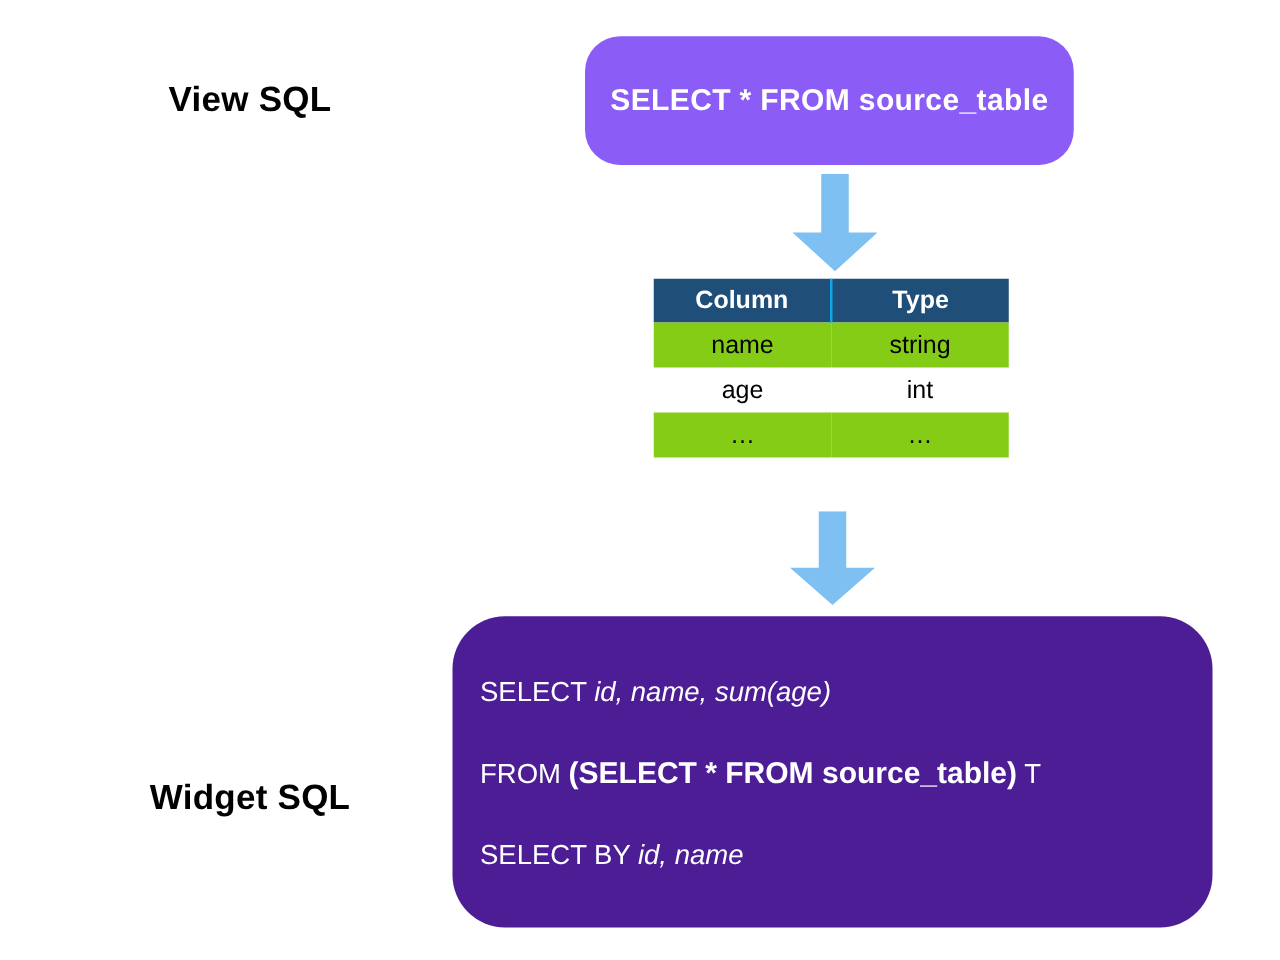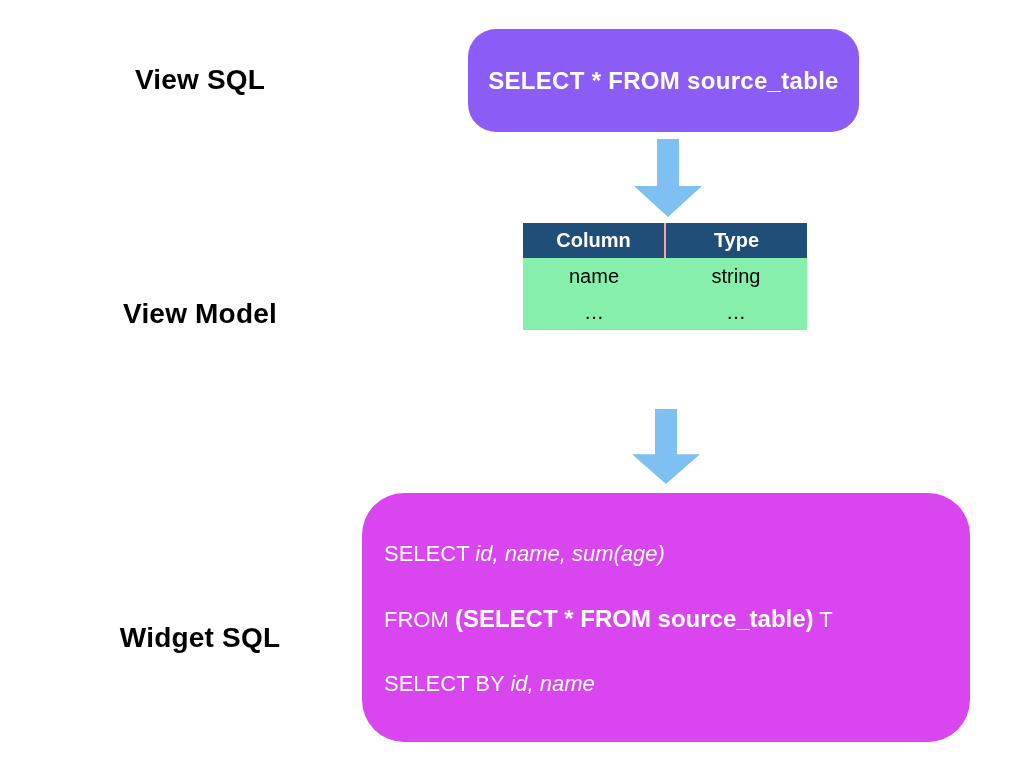--- a/index.html
+++ b/index.html
@@ -72,28 +72,28 @@
     table-layout: fixed;
   }
   .model-table th {
     background: #1f4e79;
     color: #ffffff;
     font-weight: bold;
     height: 35px;
     text-align: center;
     padding: 0;
   }
-  .model-table th.col-type { border-left: 2px solid #fca5a5; }
+  .model-table th.col-type { border-left: 2px solid #0ea5e9; }
   .model-table td {
     height: 36px;
     text-align: center;
     color: #000000;
     padding: 0;
   }
-  .model-table tr.stripe td { background: #86efac; }
+  .model-table tr.stripe td { background: #84cc16; }
 
   
   .widget-sql-box {
     position: absolute;
     left: 362px;
     top: 493px;
     width: 608px;
     height: 249px;
     background: #4a9bf6;
     border-radius: 42px;
@@ -113,21 +113,20 @@
   .seg-italic { font-style: italic; }
   .seg-bold   { font-weight: bold; font-size: 24px; text-align: center; }
 </style>
 </head>
 <body>
 
 <div class="canvas">
 
   <div class="stage-label label-view-sql">View SQL</div>
 
-  <div class="stage-label label-view-model">View Model</div>
 
   <div class="stage-label label-widget-sql">Widget SQL</div>
 
   <div class="view-sql-box" style="background-color: #8b5cf6;">
     <span class="sql-text">SELECT * FROM source_table</span>
   </div>
 
   <div class="arrow arrow-1">
     <svg viewBox="0 0 70 78" preserveAspectRatio="none">
       <polygon points="24,0 46,0 46,47 69,47 35,78 1,47 24,47" style="fill: rgb(126, 192, 241);"></polygon>
@@ -139,34 +138,38 @@
       <tr>
         <th class="col-column" style="background-color: rgb(31, 78, 121);">Column</th>
         <th class="col-type" style="background-color: rgb(31, 78, 121);">Type</th>
       </tr>
     </thead>
     <tbody>
       <tr class="stripe">
         <td>name</td>
         <td>string</td>
       </tr>
+      <tr>
+        <td>age</td>
+        <td>int</td>
+      </tr>
       <tr class="stripe">
         <td>…</td>
         <td>…</td>
       </tr>
     </tbody>
   </table>
 
   <div class="arrow arrow-2">
     <svg viewBox="0 0 70 78" preserveAspectRatio="none">
       <polygon points="24,0 46,0 46,47 69,47 35,78 1,47 24,47" style="fill: rgb(126, 192, 241);"></polygon>
     </svg>
   </div>
 
-  <div class="widget-sql-box" style="background-color: #d946ef;">
+  <div class="widget-sql-box" style="background-color: #4c1d95;">
 
     <div class="widget-sql-line wline-1">
       <span class="seg-kw">SELECT </span><span class="seg-italic">id, name, sum(age)</span>
     </div>
 
     <div class="widget-sql-line wline-2">
       <span class="seg-kw">FROM </span><span class="seg-bold">(SELECT * FROM source_table)</span><span class="seg-kw"> T</span>
     </div>
 
     <div class="widget-sql-line wline-3">

